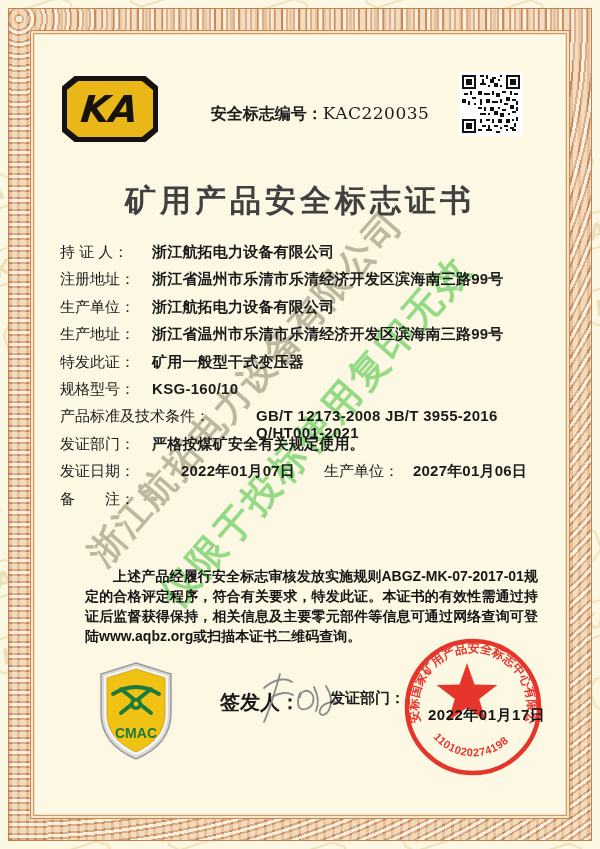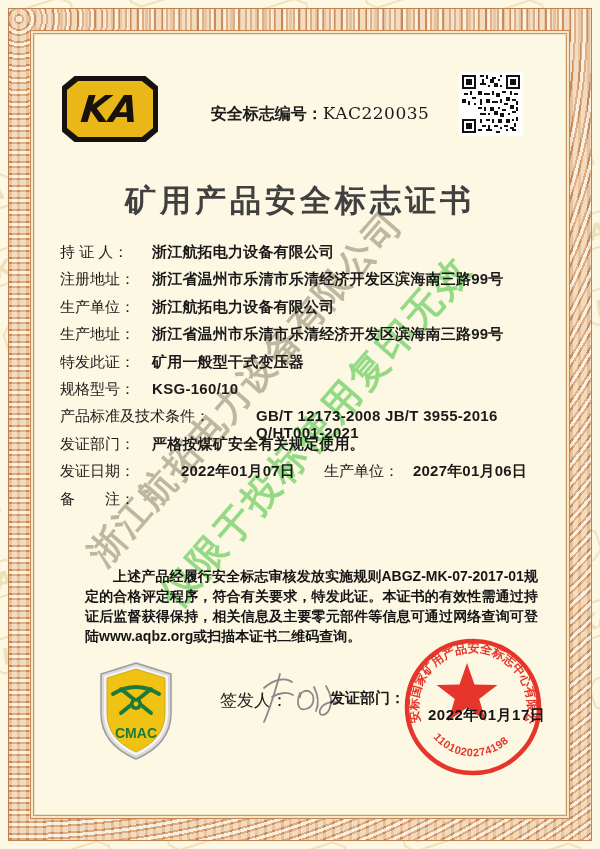--- a/index.html
+++ b/index.html
@@ -77,21 +77,21 @@
   .f-label.mid{width:auto;margin-right:14px;}
   
   .notice{
     position:absolute;left:64px;right:62px;top:566px;
     font-size:14px;line-height:20px;font-weight:700;text-align:justify;text-indent:2em;
     color:#151515;
     margin-left:21px;
   }
   
   .cmac-badge{position:absolute;left:95px;top:661px;width:82px;height:100px;}
-  .signer-label{position:absolute;left:220px;top:689px;font-size:17px;font-weight:400;}
+  .signer-label{position:absolute;left:220px;top:689px;font-size:20px;font-weight:700;}
   .issuer-label{position:absolute;left:330px;top:689px;font-size:15px;font-weight:700;text-align:center;}
   .signature{position:absolute;left:252px;top:666px;width:100px;height:64px;}
   .seal{position:absolute;left:398px;top:636px;width:150px;height:150px;z-index:7;opacity:.93;}
   .stamp-date{
     position:absolute;left:428px;top:706px;z-index:8;
     font-size:15px;font-weight:700;color:#141414;letter-spacing:.5px;
   }
 </style>
 </head>
 <body>

